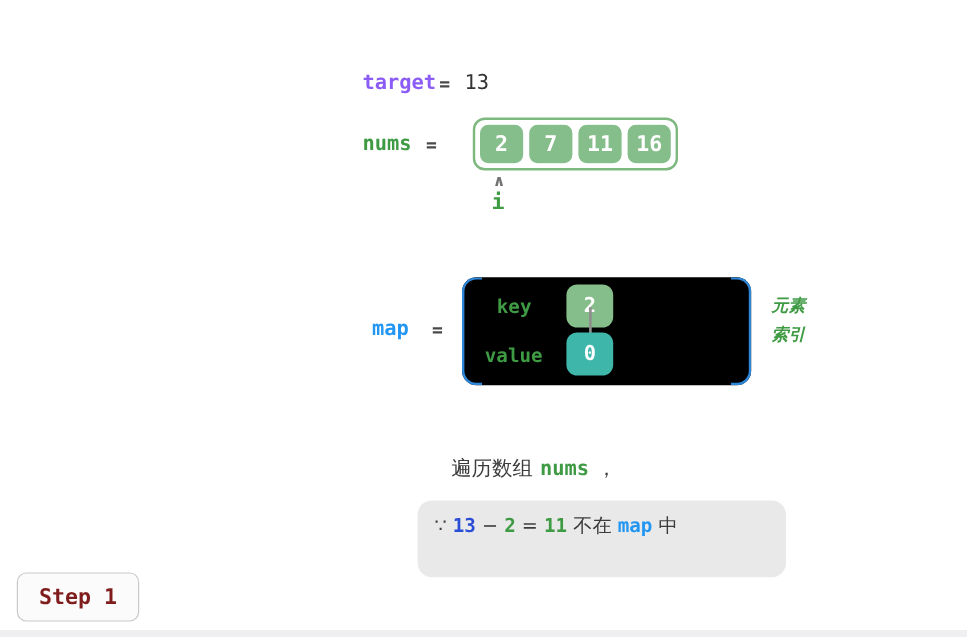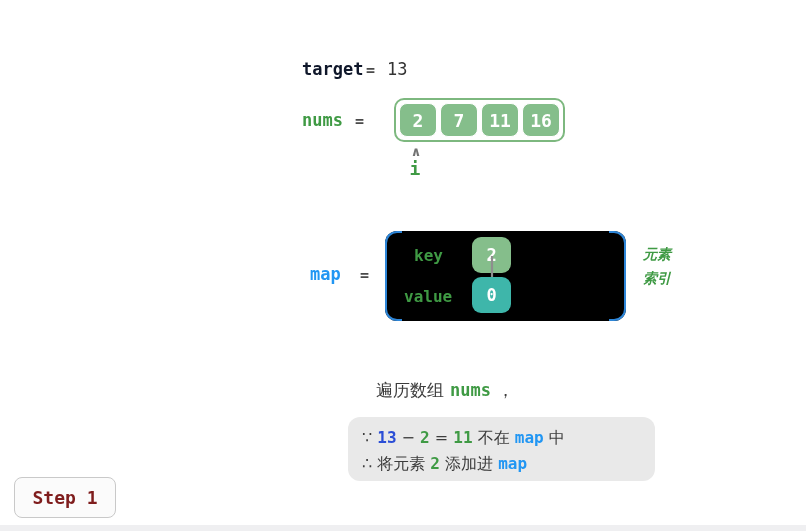--- a/index.html
+++ b/index.html
@@ -4,21 +4,21 @@
 <style>
   html,body{margin:0;padding:0;background:#ffffff;}
   body{
     position:relative;width:806px;height:531px;overflow:hidden;
     font-family:"DejaVu Sans",sans-serif;-webkit-font-smoothing:antialiased;
   }
   .mono{font-family:"DejaVu Sans Mono",monospace;}
   .abs{position:absolute;}
 
   
-  .blue{color:#0f172a;}
+  .blue{color:#8b5cf6;}
   .azure{color:#2196f3;}
   .green{color:#3f9a44;}
 
   
   .target-label{left:302px;top:59px;font-size:17px;font-weight:bold;}
   .eq{font-size:15px;font-weight:bold;color:#4a4a4a;}
   .target-eq{left:366px;top:61px;}
   .target-value{left:387px;top:59px;font-size:17px;color:#333;}
 
   
@@ -119,18 +119,17 @@
 </div>
 <span class="abs green side-label element-label">元素</span>
 <span class="abs green side-label index-label">索引</span>
 
 <div class="abs caption">
   <span>遍历数组</span><span class="mono green code">nums</span><span>，</span>
 </div>
 
 <div class="abs info-box">
   <div><span class="seg seg-dark">∵ </span><span class="seg seg-blue">13</span><span class="seg seg-dark"> − </span><span class="seg seg-green">2</span><span class="seg seg-dark"> = </span><span class="seg seg-green">11</span><span class="seg seg-dark"> 不在 </span><span class="seg seg-azure">map</span><span class="seg seg-dark"> 中</span></div>
-  <div><span class="seg seg-dark">∴ 将元素 </span><span class="seg seg-green">2</span><span class="seg seg-dark"> 添加进 </span><span class="seg seg-azure">map</span></div>
 </div>
 
 <div class="abs step-button">Step 1</div>
 
 <div class="abs bottom-strip"></div>
 
 </body></html>

